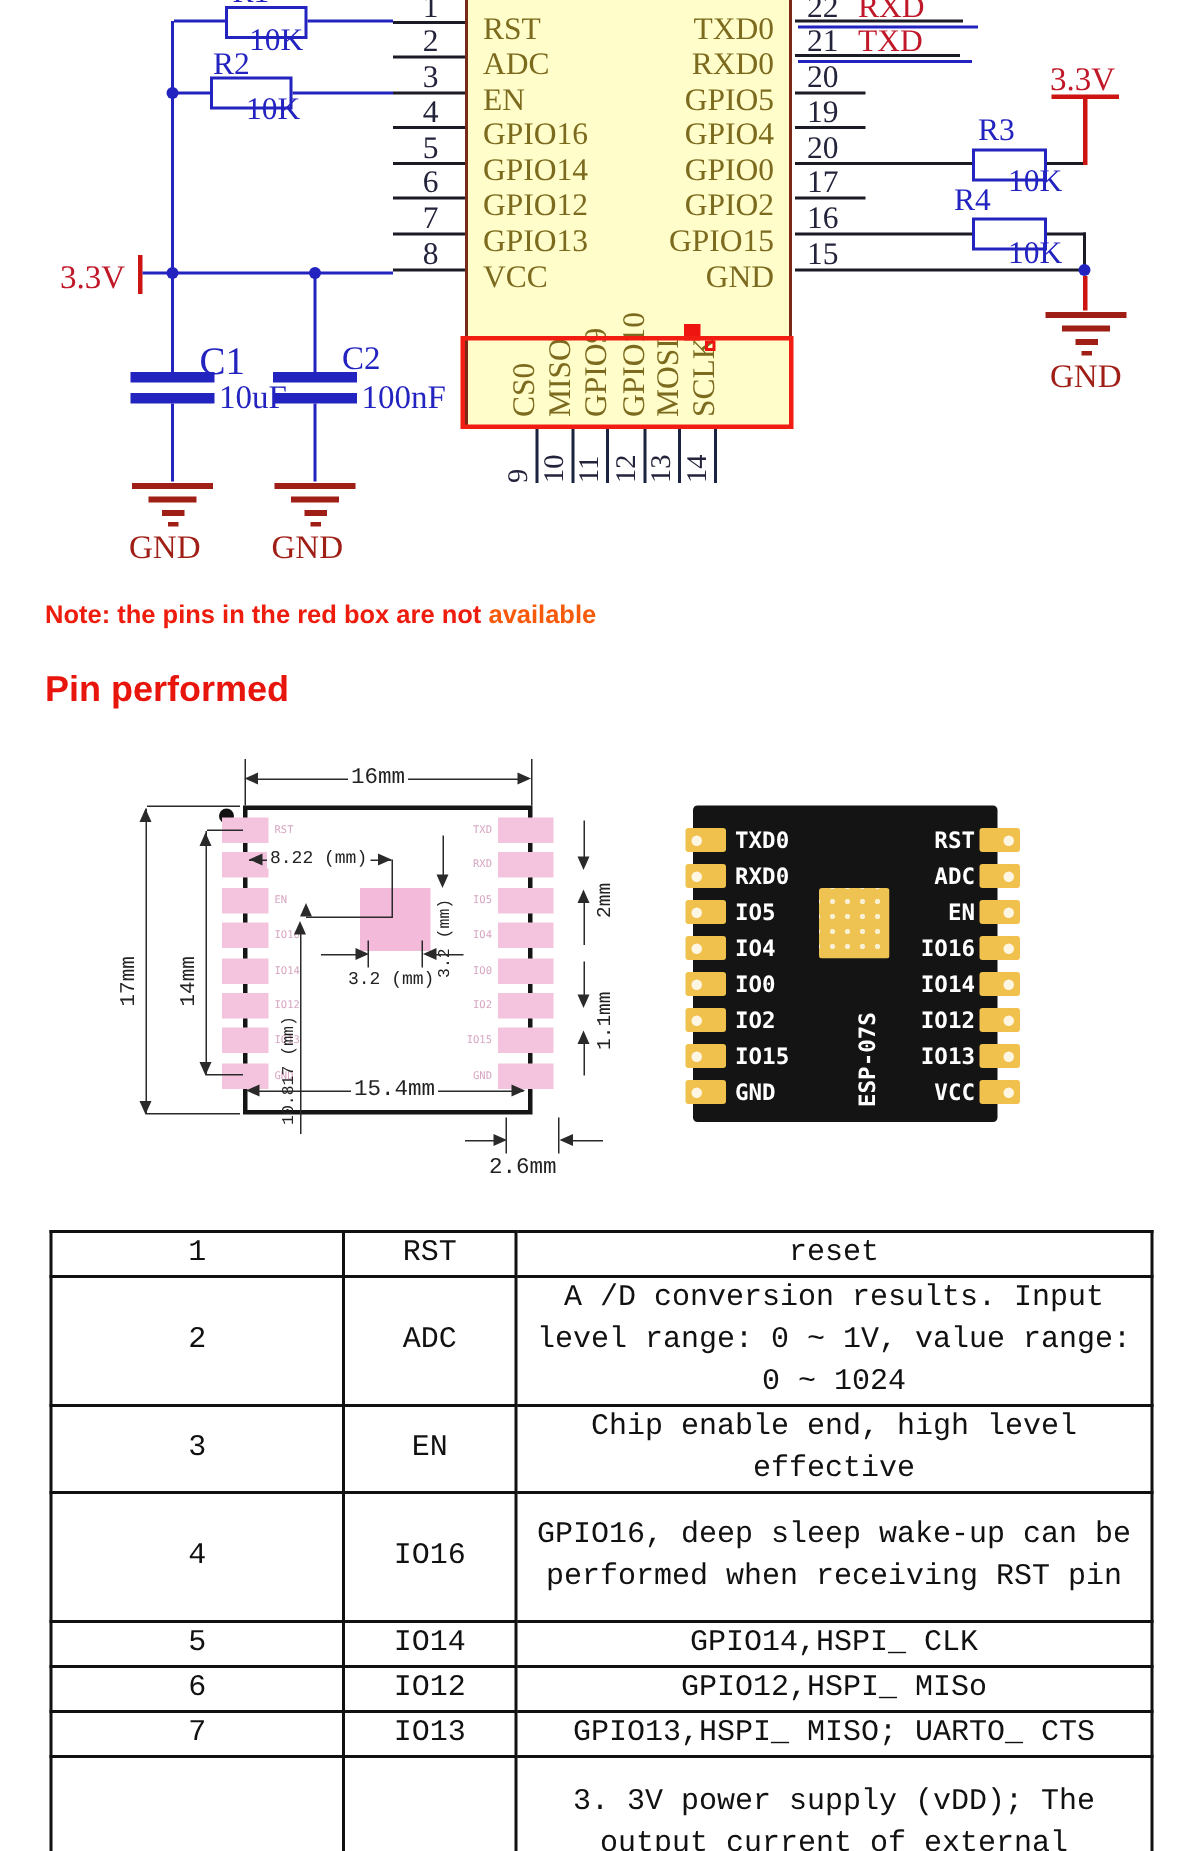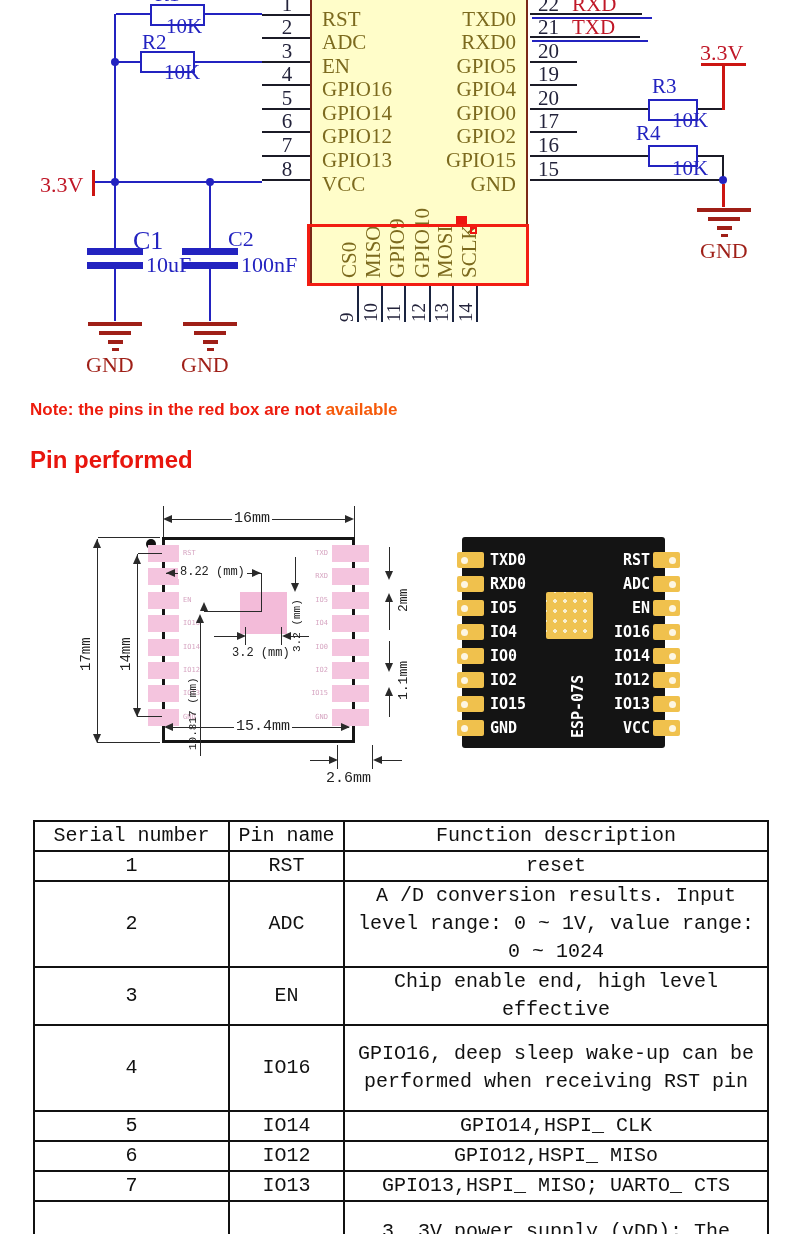--- a/index.html
+++ b/index.html
@@ -356,25 +356,20 @@
   <div class="mlbl vt" style="left:568px;top:664px;width:20px;height:74px;font-size:15px">ESP-07S</div>
 </div>
 
 <table id="pin-table">
   <colgroup>
       <col style="width:195px">
       <col style="width:115px">
       <col style="width:424px">
     </colgroup>
   <tbody>
-      <tr style="height:29px">
-    <th>Serial number</th>
-    <th>Pin name</th>
-    <th>Function description</th>
-  </tr>
   <tr style="height:28px">
     <td>1</td>
     <td>RST</td>
     <td>reset</td>
   </tr>
   <tr style="height:86px">
     <td>2</td>
     <td>ADC</td>
     <td>A /D conversion results. Input level range: 0 ~ 1V, value range: 0 ~ 1024</td>
   </tr>

